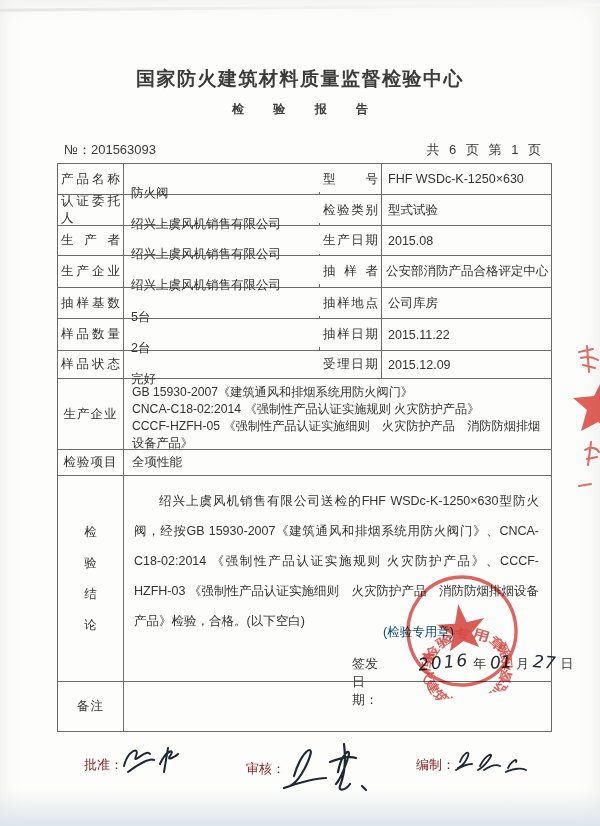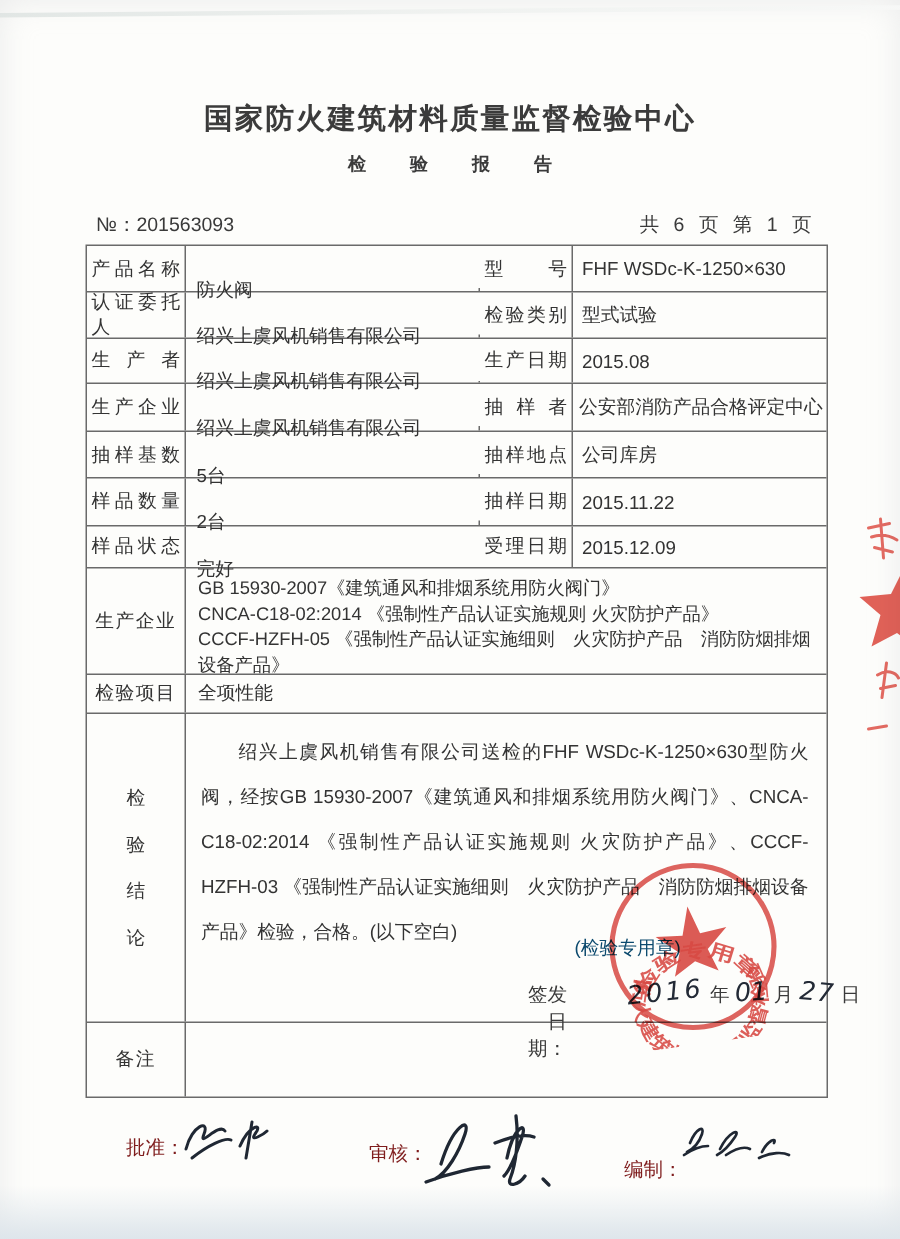--- a/index.html
+++ b/index.html
@@ -40,21 +40,21 @@
   .jus{width:100%;text-align:justify;text-align-last:justify;}
   .cent{width:100%;text-align:center;letter-spacing:1px;}
   .basis-content{display:block;padding:5px 8px;line-height:17px;font-size:12.2px;}
   .vlab{flex-direction:column;justify-content:center;gap:14px;}
   .concl-cell{position:relative;display:block;flex:1;box-sizing:border-box;}
   .concl-par{position:absolute;top:10px;left:10px;right:12px;margin:0;
         font-size:12.5px;line-height:30px;text-indent:2em;text-align:justify;color:#333;}
   .seal-note{position:absolute;left:259px;top:148px;font-size:12.5px;color:#0c4a6e;}
   .issue-line{position:absolute;left:228px;top:176px;display:flex;align-items:baseline;
         gap:4px;font-size:13px;color:#3a3a3a;}
-  .issue-label{margin-right:36px;text-align:right;}
+  .issue-label{margin-right:36px;}
   .hand{font-family:"DejaVu Sans",sans-serif;font-style:italic;color:#232a36;
         font-size:17px;font-weight:500;}
   .hand-y{transform:rotate(-6deg);letter-spacing:2px;}
   .hand-m{transform:rotate(-4deg);}
   .hand-d{transform:rotate(5deg);letter-spacing:1px;}
   
   .stamp{position:absolute;left:397px;top:566px;width:130px;height:130px;
         mix-blend-mode:multiply;opacity:.9;transform:rotate(-8deg);}
   .edge-seal{position:absolute;left:557px;top:338px;width:43px;height:160px;
         mix-blend-mode:multiply;}
@@ -241,21 +241,21 @@
 
     <span class="sig-label" style="left:246px;top:20px">审核：</span>
     <svg class="sig-svg" style="left:282px;top:0px" width="88" height="56" viewBox="0 0 88 56">
       <g stroke="#1f2733" stroke-width="2.2" fill="none" stroke-linecap="round">
         <path d="M12 36 C20 10 32 4 28 16 C24 28 16 42 8 46 M2 48 C18 42 36 38 44 38"></path>
         <path d="M56 32 C60 12 70 6 66 18 C62 30 58 40 54 44 M48 22 C58 18 68 16 74 18 M62 4 C64 20 62 36 58 46 C56 52 64 50 68 44"></path>
         <path d="M80 46 L84 50"></path>
       </g>
     </svg>
 
-    <span class="sig-label" style="left:416px;top:31px">编制：</span>
+    <span class="sig-label" style="left:416px;top:16px">编制：</span>
     <svg class="sig-svg" style="left:454px;top:6px" width="76" height="32" viewBox="0 0 76 32">
       <g stroke="#1f2733" stroke-width="1.8" fill="none" stroke-linecap="round">
         <path d="M6 16 C10 6 16 4 14 10 C12 16 8 20 4 22 M2 24 C8 20 14 18 18 18"></path>
         <path d="M26 20 C32 8 40 6 36 12 C32 18 28 22 24 24 M30 24 C36 20 42 18 46 20"></path>
         <path d="M54 22 C58 14 64 12 62 16 M52 26 C60 22 68 22 72 24"></path>
       </g>
     </svg>
   </div>
 
   <div class="scan-bottom"></div>

